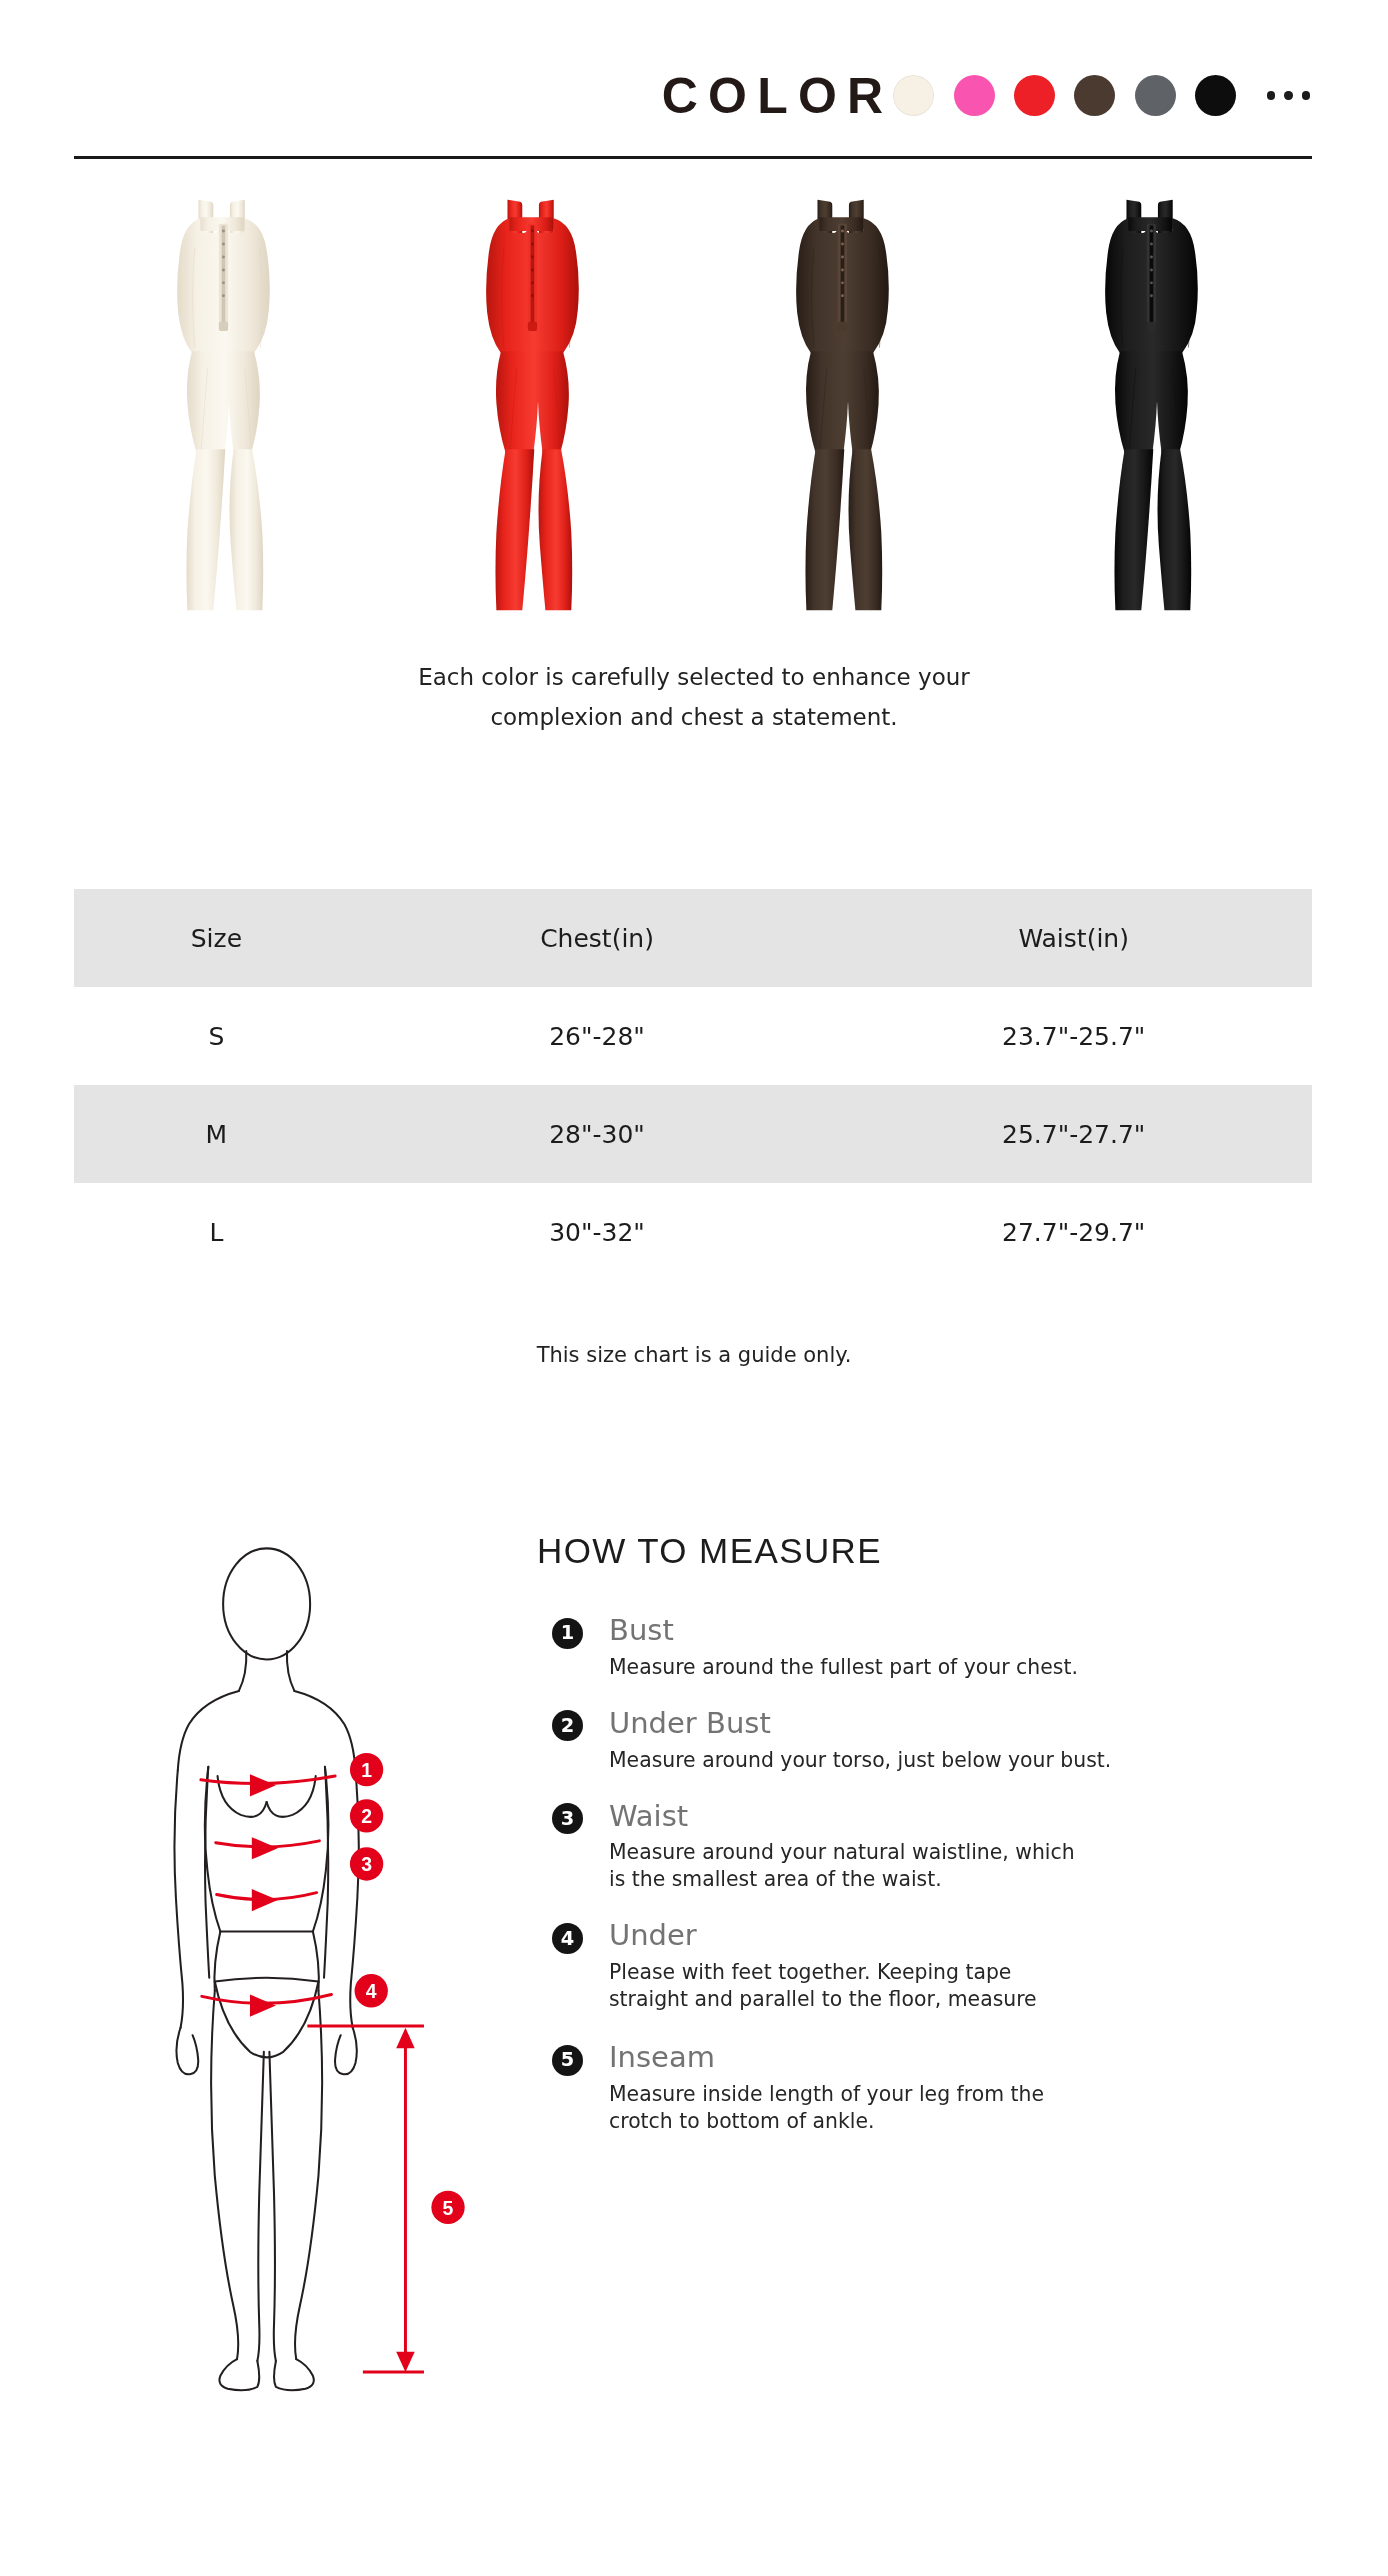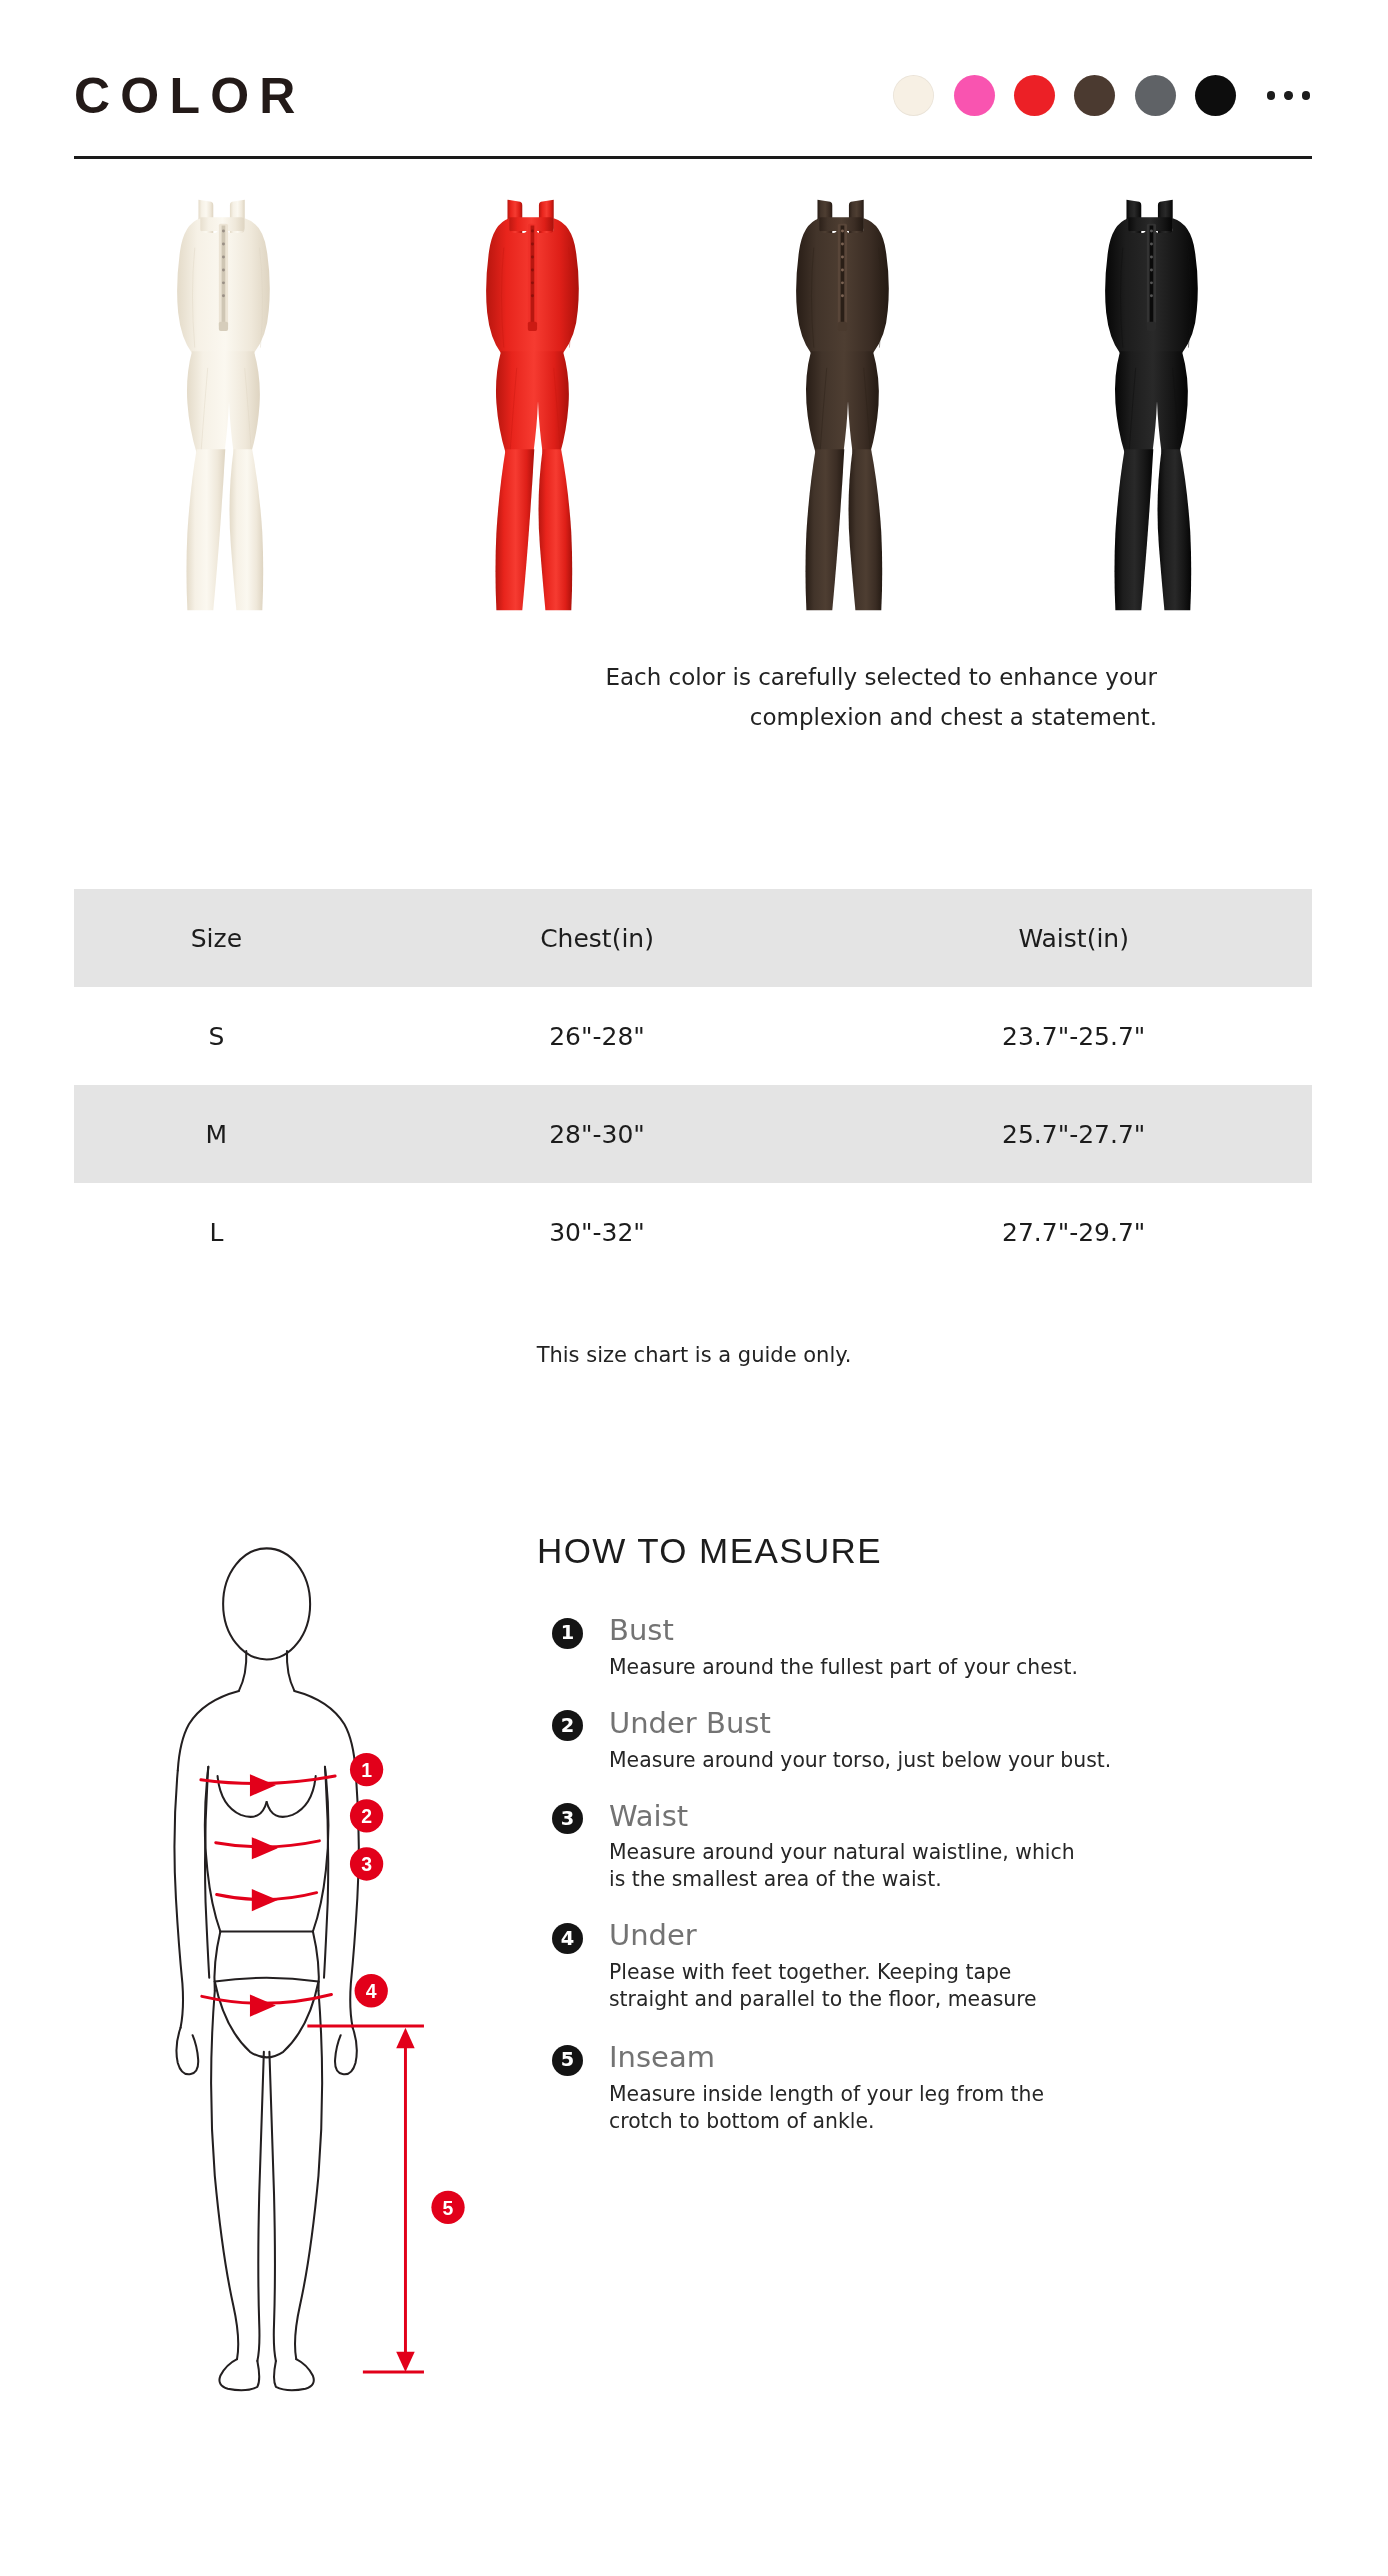--- a/index.html
+++ b/index.html
@@ -13,23 +13,22 @@
   }
   .page { position: relative; width: 1388px; height: 2576px; background:#fff; }
 
   
   .header {
     position: absolute;
     left: 74px; top: 51px;
     width: 1238px; height: 111px;
   }
   .header-row {
-    display: flex; align-items: center; justify-content: space-between;
+    display: flex; align-items: center; justify-content: flex-end;
     height: 89px;
-    gap: 21px;
   }
   .color-title {
     font-size: 50px;
     font-weight: 700;
     letter-spacing: 10.2px;
     color: #231a18;
     line-height: 1;
     font-family: "Liberation Sans", "DejaVu Sans", sans-serif;
   }
   .swatch-group { display: flex; align-items: center; gap: 19.4px; padding-right: 1.9px; }
@@ -55,21 +54,21 @@
   .product-cell {
     flex: 1 1 0;
     display: flex; align-items: flex-start; justify-content: center;
   }
   .suit { display: block; }
 
   .color-caption {
     position: absolute;
     left: 231px; top: 657px;
     width: 926px;
-    text-align: right;
+    text-align: center;
     font-size: 23px;
     line-height: 40px;
     color: #222;
   }
 
   
   .size-table {
     position: absolute;
     left: 74px; top: 889px;
     width: 1238px;

